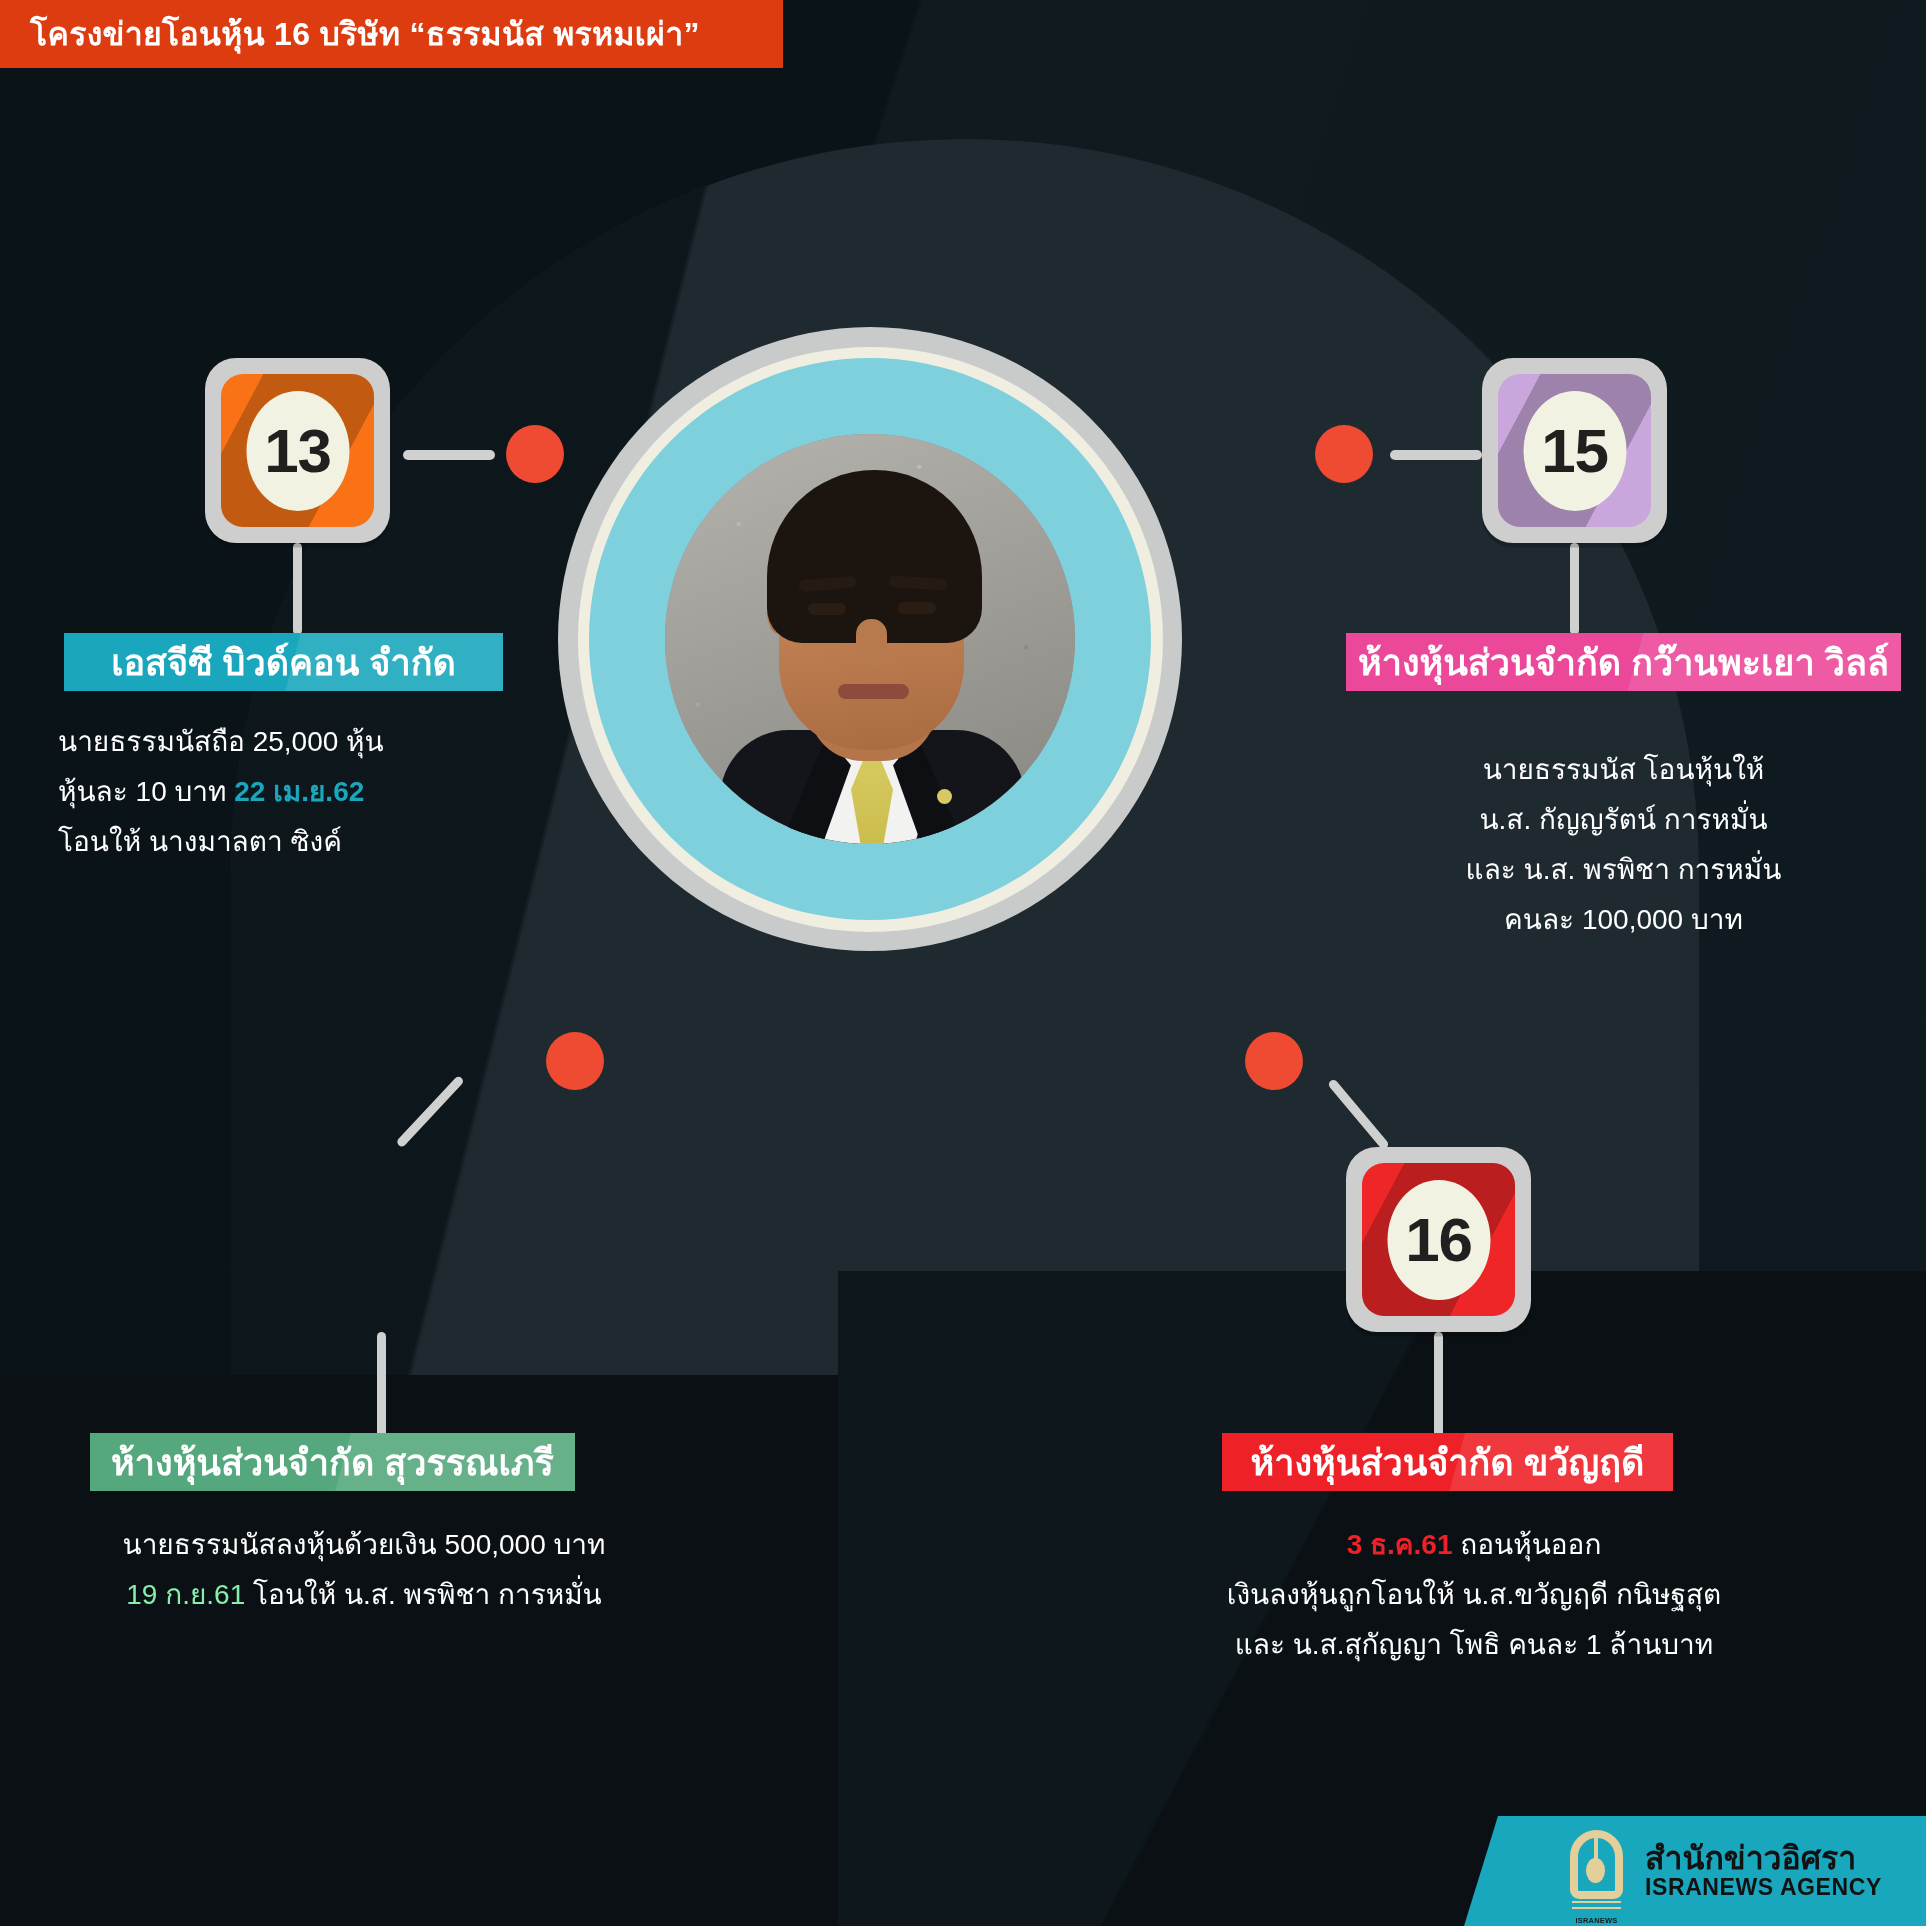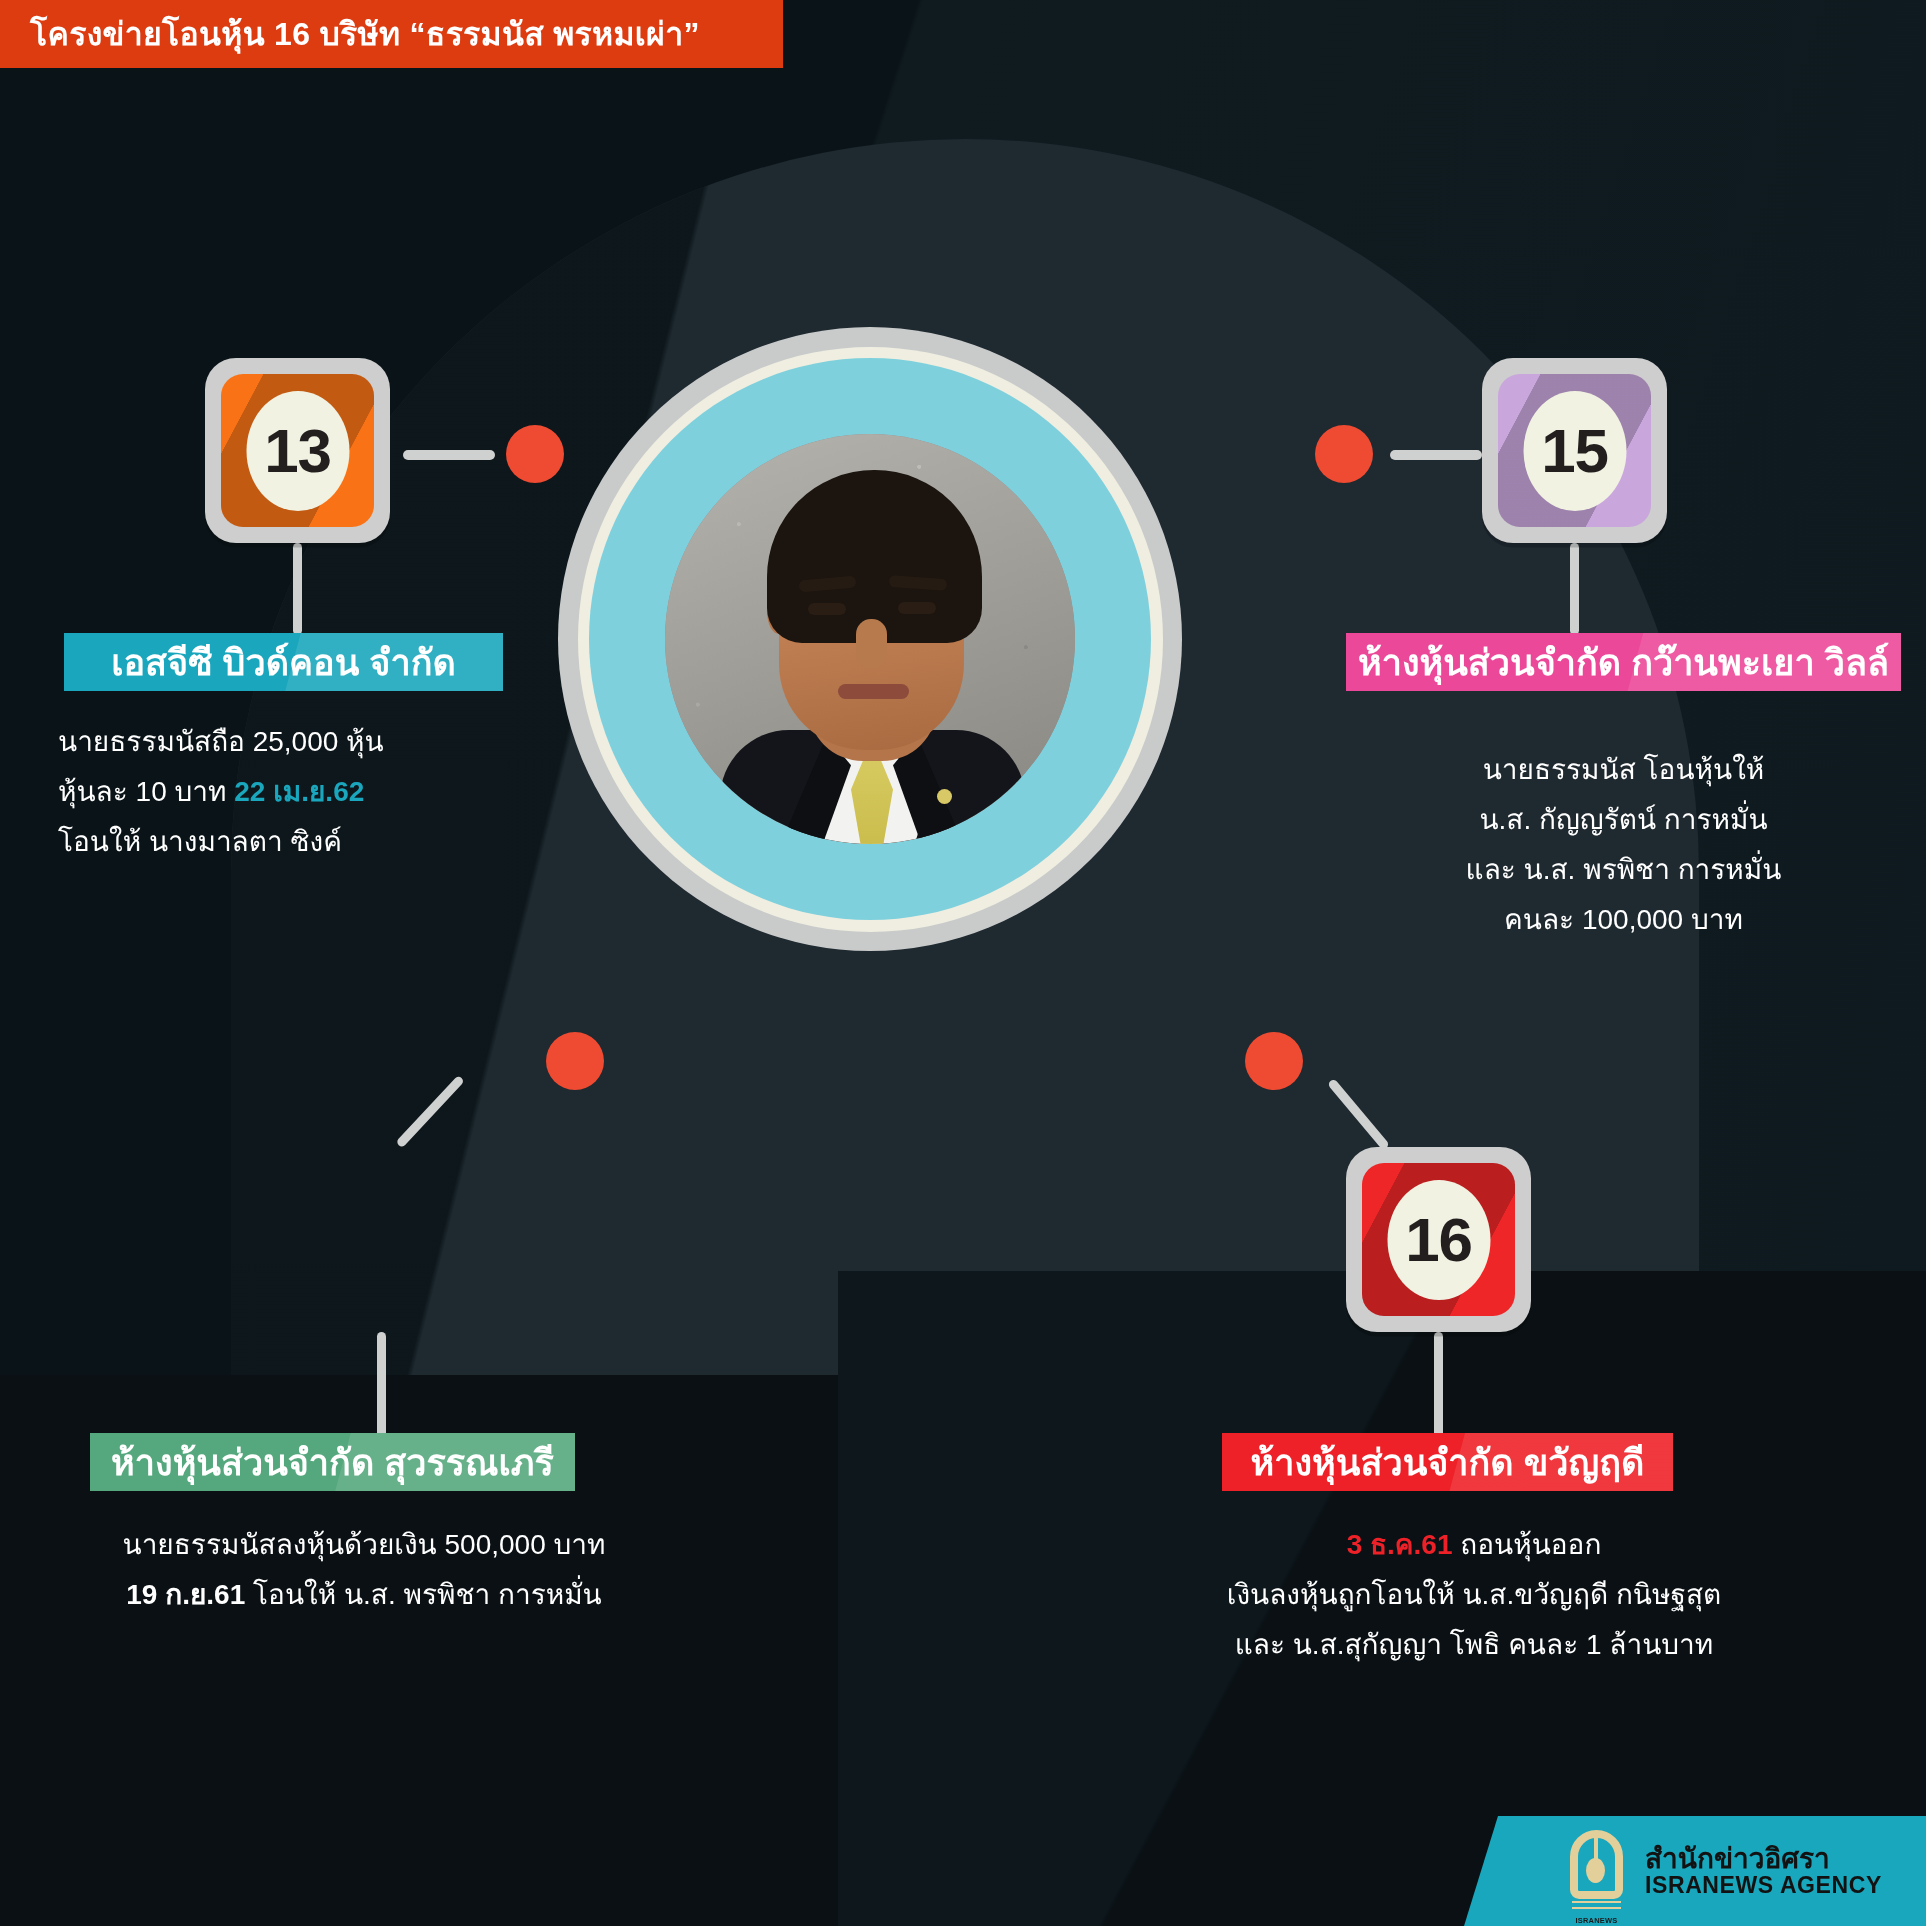--- a/index.html
+++ b/index.html
@@ -191,21 +191,21 @@
   
   .desc{
     position:absolute;color:#ffffff;font-size:28px;line-height:50px;
     text-align:center;white-space:nowrap;
   }
   .desc-13{left:35px;top:717px;width:485px;text-align:left;padding-left:23px;}
   .desc-15{left:1329px;top:745px;width:589px;}
   .desc-14{left:23px;top:1520px;width:682px;}
   .desc-16{left:1133px;top:1520px;width:682px;}
   .hl-teal{color:#1aa7bd;font-weight:700;}
-  .hl-green{color:#ffffff;font-weight:700;}
+  .hl-green{color:#86efac;font-weight:400;}
   .hl-red{color:#ee2128;font-weight:700;}
 
   
   .logo-band{
     position:absolute;right:0;bottom:0;width:497px;height:110px;
     background:#19a7bd;
     clip-path:polygon(69px 0, 100% 0, 100% 100%, 35px 100%);
   }
   .logo-inner{
     position:absolute;right:0;bottom:0;width:497px;height:110px;
@@ -226,21 +226,21 @@
   .nl1{top:73px;} .nl2{top:79px;}
   .logo-mark-cap{
     position:absolute;left:0;top:88px;width:69px;text-align:center;
     font-size:7.5px;color:#1a1a1a;font-weight:700;letter-spacing:0.2px;
   }
   .logo-mark-cap2{
     position:absolute;left:0;top:97px;width:69px;text-align:center;
     font-size:7px;color:#1a1a1a;
   }
   .logo-text{display:flex;flex-direction:column;justify-content:center;}
-  .logo-th{font-size:28px;font-weight:700;color:#121212;line-height:1.05;}
+  .logo-th{font-size:32px;font-weight:700;color:#121212;line-height:1.05;}
   .logo-en{font-size:23px;font-weight:700;color:#121212;letter-spacing:0.6px;line-height:1.1;}
 </style>
 </head>
 <body>
 
 <div class="stage">
 
   <div class="bg-base"></div>
   <div class="bg-diag"></div>
   <div class="bg-dome"></div>

